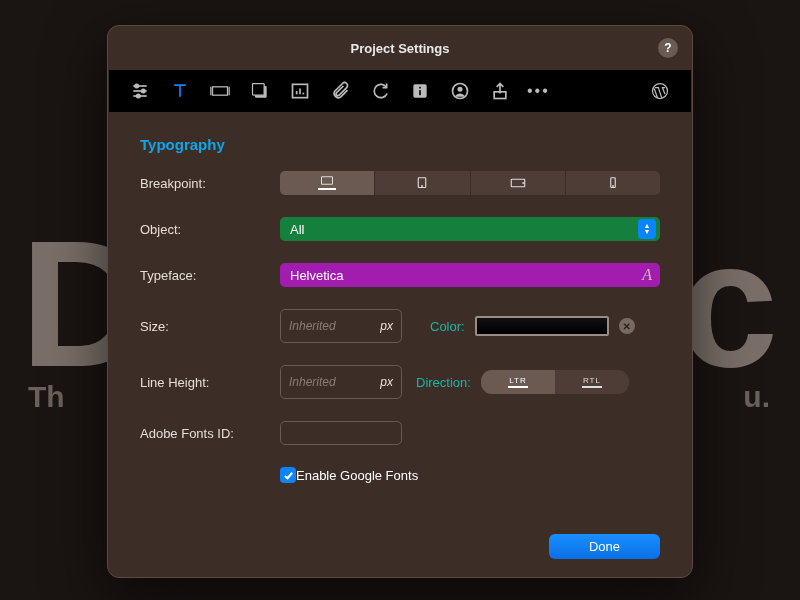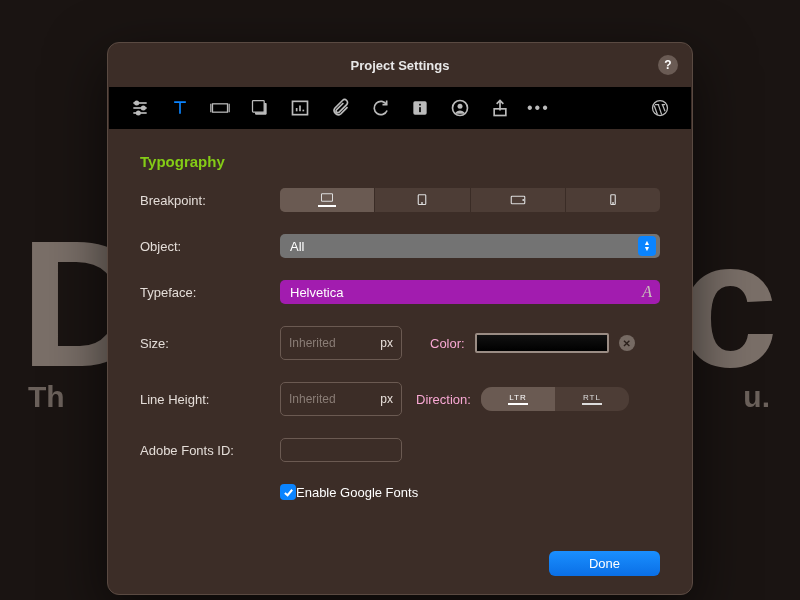--- a/index.html
+++ b/index.html
@@ -15,21 +15,21 @@
     color: #7a6f68;
     font-weight: 700;
     pointer-events: none;
   }
   .bg-big1 { left: 20px; top: 200px; font-size: 180px; letter-spacing: -8px; }
   .bg-big2 { right: 30px; top: 200px; font-size: 180px; letter-spacing: -8px; }
   .bg-sub { left: 28px; top: 380px; font-size: 30px; color: #6b615b; }
   .bg-sub2 { right: 30px; top: 380px; font-size: 30px; color: #6b615b; }
   .modal {
     position: absolute;
-    left: 107px; top: 42px;
+    left: 107px; top: 25px;
     width: 586px; height: 553px;
     background: #3c2d27;
     border: 1px solid #5a4a42;
     border-radius: 12px;
     box-shadow: 0 20px 60px rgba(0,0,0,0.6);
     display: flex;
     flex-direction: column;
   }
   .titlebar {
     height: 44px;
@@ -73,21 +73,21 @@
   .tab-dots { color: #bbb; font-size: 16px; letter-spacing: 2px; cursor: pointer; }
   .content {
     flex: 1;
     padding: 24px 32px 18px 32px;
     color: #eee;
     position: relative;
   }
   .section-title {
     font-size: 15px;
     font-weight: 700;
-    color: #84cc16;
+    color: #0ea5e9;
     margin-bottom: 18px;
   }
   .row {
     display: flex;
     align-items: center;
     margin-bottom: 22px;
     font-size: 13px;
   }
   .row-label {
     width: 140px;
@@ -116,21 +116,21 @@
     cursor: pointer;
     color: #ddd;
   }
   .seg-item:last-child { border-right: none; }
   .seg-item.active { background: #6a5a52; }
   .seg-item svg { width: 18px; height: 14px; }
   .seg-item.active svg { border-bottom: 2px solid #fff; padding-bottom:1px;}
   .dropdown {
     flex: 1;
     height: 24px;
-    background: #737373;
+    background: #15803d;
     border-radius: 5px;
     display: flex;
     align-items: center;
     padding: 0 4px 0 10px;
     cursor: pointer;
     position: relative;
   }
   .dropdown-text { color: #fff; font-size: 13px; flex:1;}
   .dropdown-arrows {
     width: 18px; height: 20px;
@@ -159,24 +159,25 @@
   }
   .input-unit {
     height: 24px;
     background: #3c2d27;
     border: 1px solid #6b5a52;
     border-radius: 5px;
     display: flex;
     align-items: center;
     padding: 16px 8px;
     width: 122px;
+    font-style: italic;
   }
   .input-placeholder { color: #8a7d76; font-size: 12px; flex:1;}
   .input-suffix { color: #e8e0db; font-size: 12px; }
-  .mid-label { color: #f9a8d4; font-size: 13px; margin-left: 18px; }
+  .mid-label { color: #14b8a6; font-size: 13px; margin-left: 18px; }
   .color-well {
     width: 134px; height: 20px;
     border: 2px solid #9a8c84;
     background: linear-gradient(#111,#000);
     border-radius: 2px;
     cursor: pointer;
   }
   .clear-dot {
     width: 16px; height: 16px;
     border-radius: 50%;

